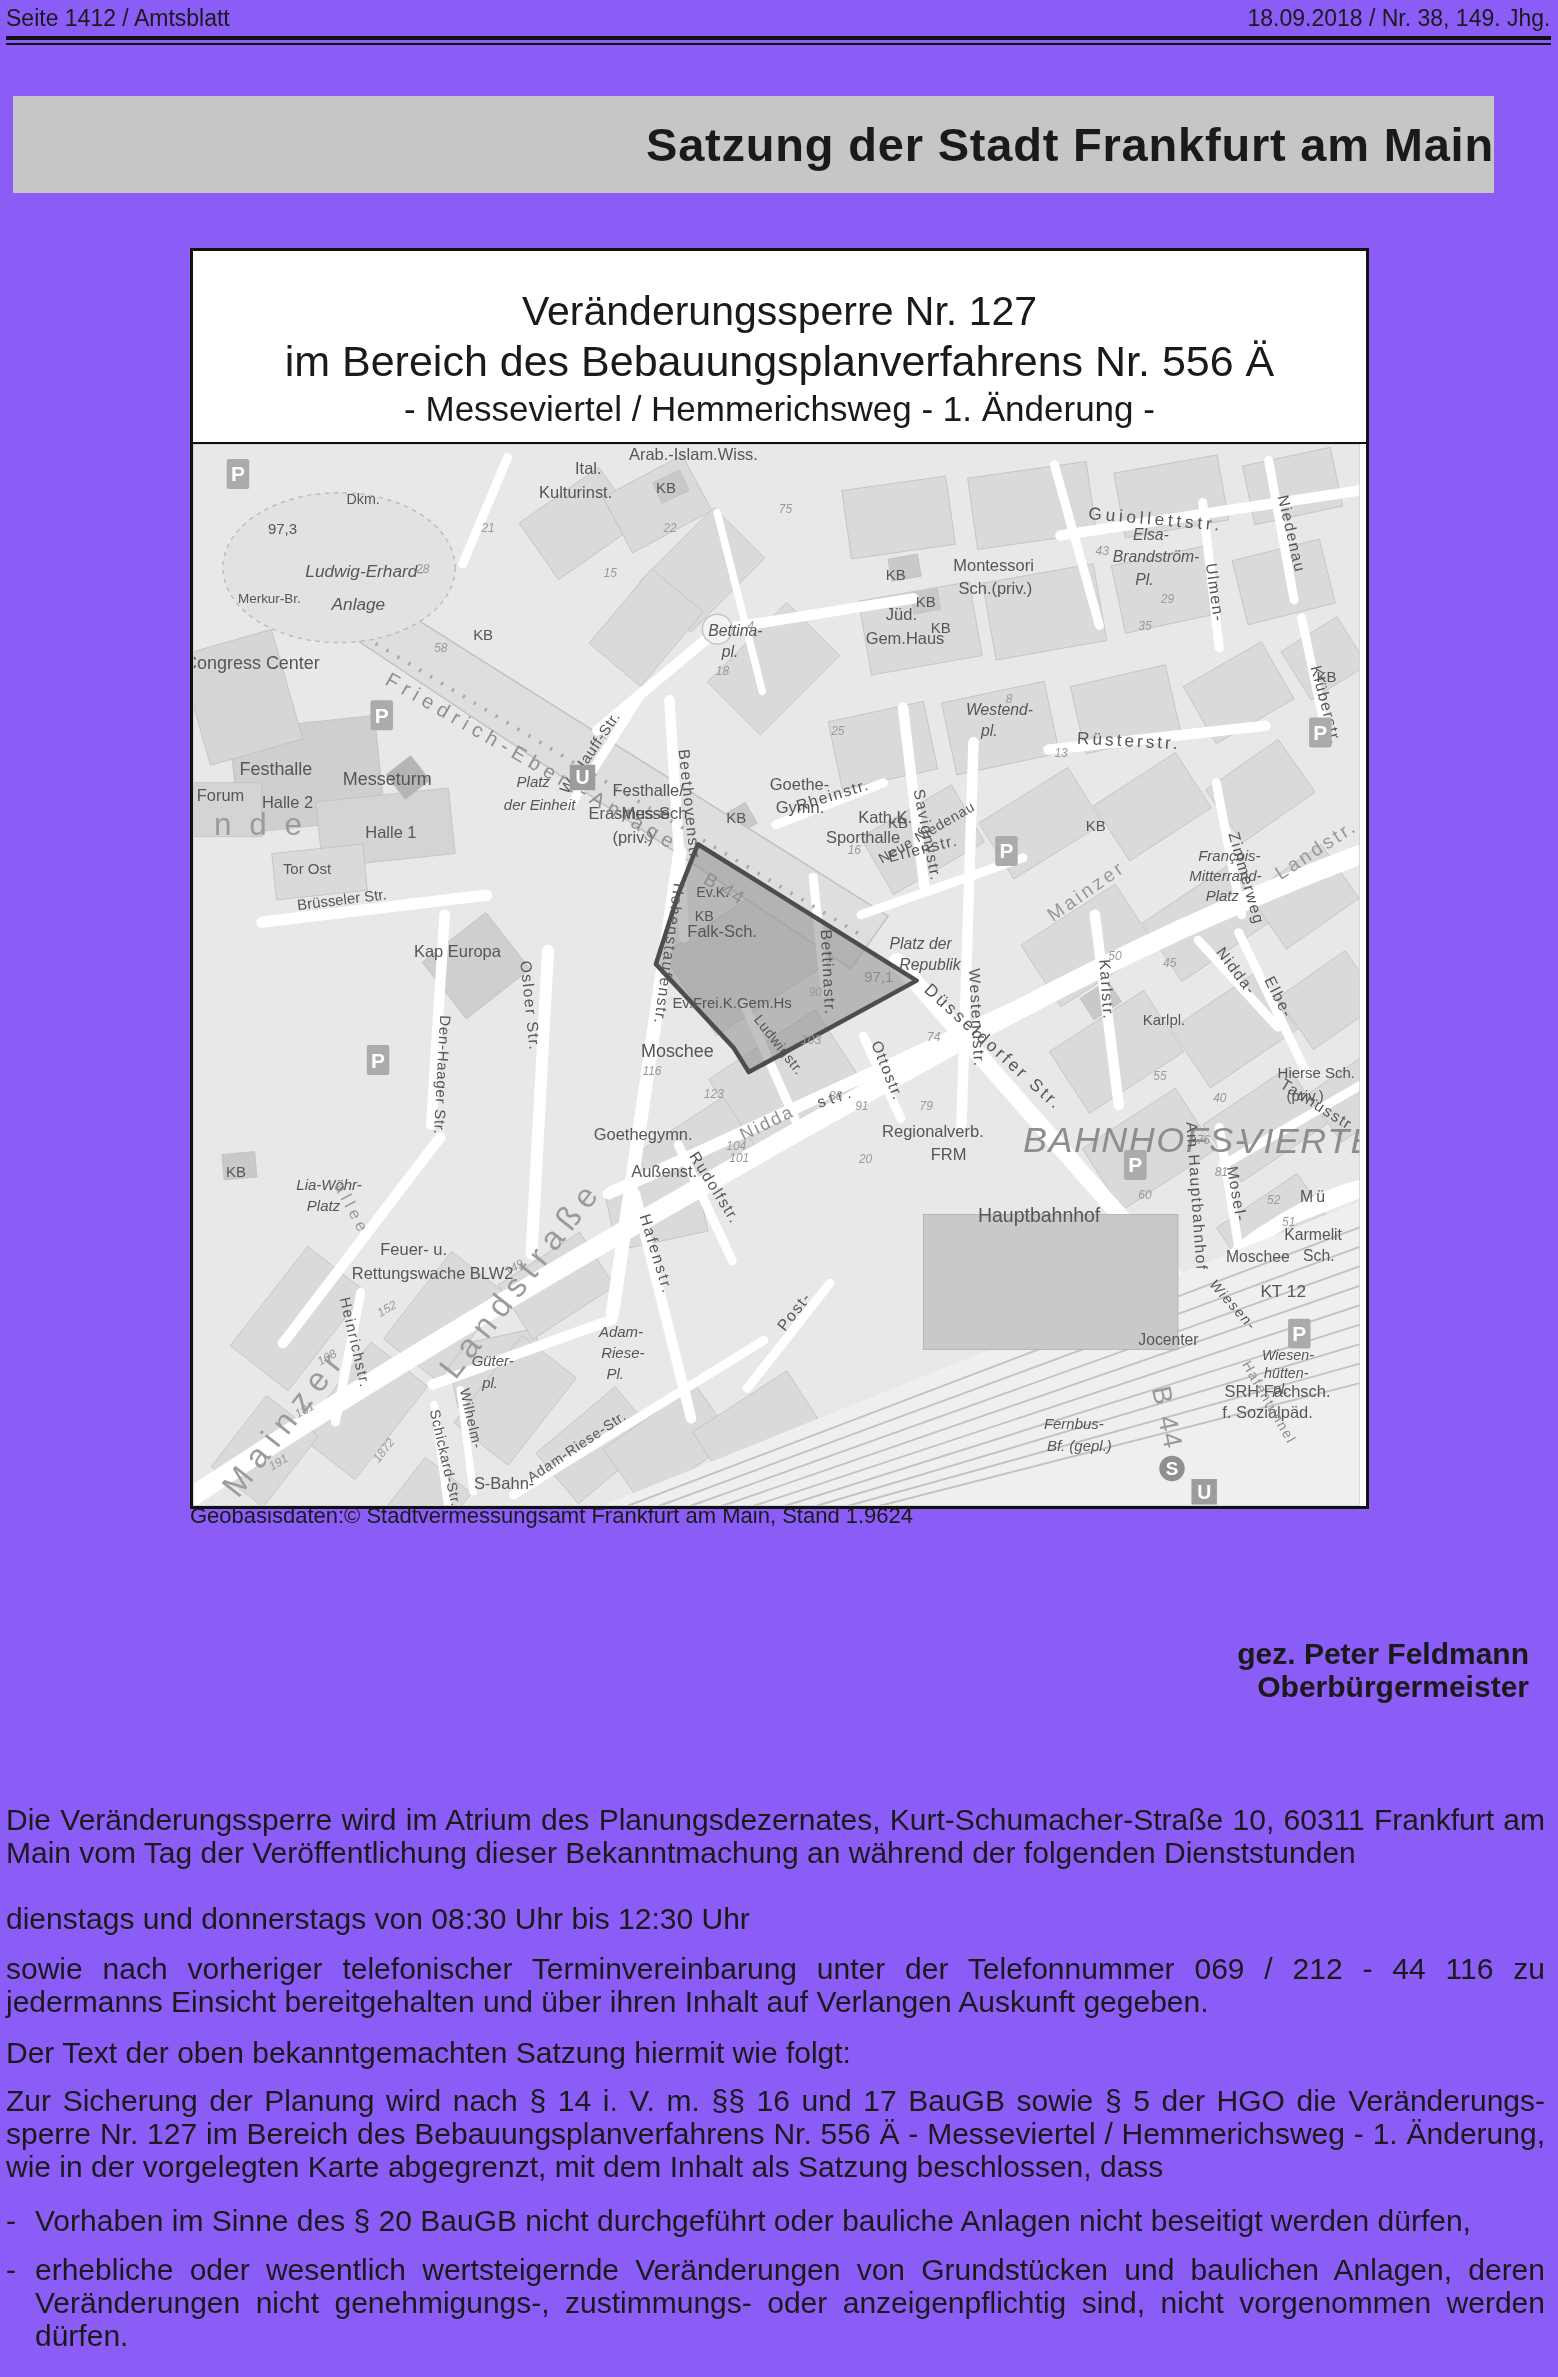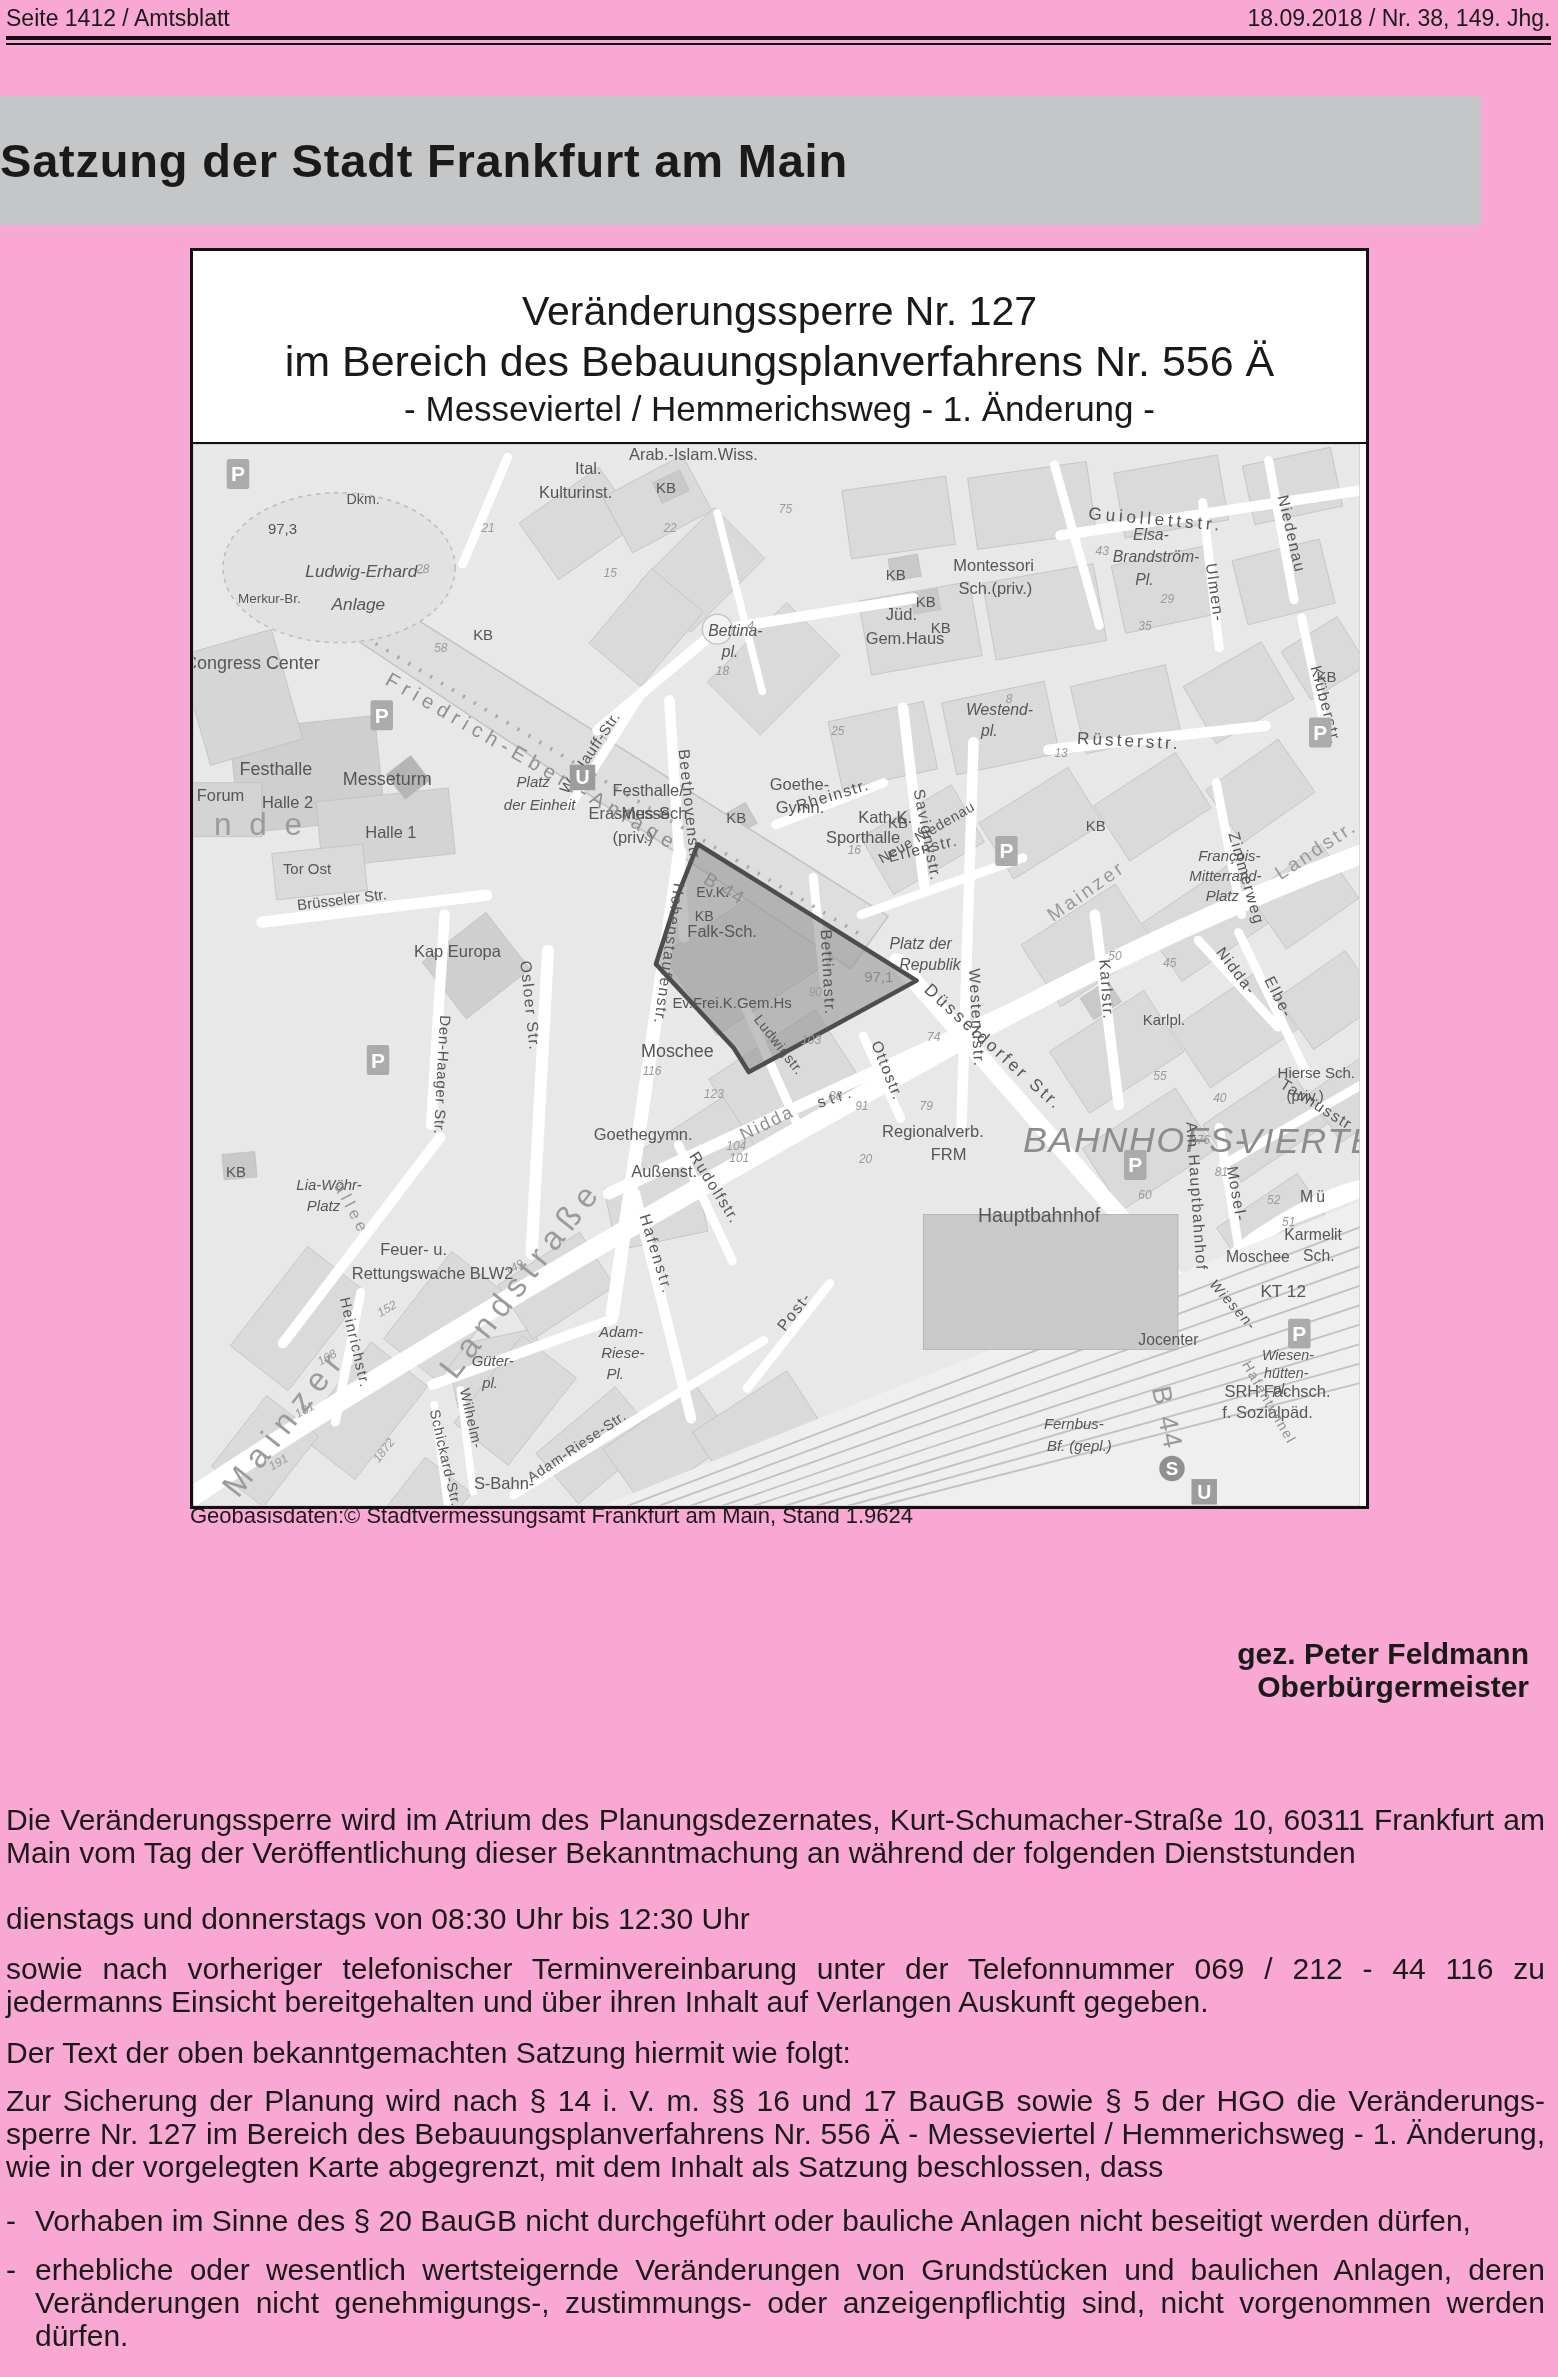--- a/index.html
+++ b/index.html
@@ -1,26 +1,26 @@
 <!DOCTYPE html>
 <html style="font-size:12px"><head>
 <meta charset="utf-8">
 <style>
   html,body{margin:0;padding:0;background:#fff;}
-  .page{position:relative;width:1558px;height:2377px;background:#f9a8d4;overflow:hidden;
+  .page{position:relative;width:1558px;height:2377px;background:#8b5cf6;overflow:hidden;
         font-family:"Liberation Sans",sans-serif;color:#1a1a1a;}
   
   .hdr{position:absolute;top:4.5px;left:6px;right:7.5px;font-size:23px;}
   .hdr .l{float:left;}
   .hdr .r{float:right;}
   .rule1{position:absolute;top:36px;left:6px;right:7.5px;height:3.8px;background:#111;}
   .rule2{position:absolute;top:43px;left:6px;right:7.5px;height:1.5px;background:#111;}
   
-  .tbar{position:absolute;top:96px;left:0;width:1481px;height:129px;background:#c5c6c8;
-        display:flex;align-items:center;justify-content:flex-start;}
+  .tbar{position:absolute;top:96px;left:13px;width:1481px;height:97px;background:#c5c6c8;
+        display:flex;align-items:center;justify-content:flex-end;}
   .tbar span{font-size:47px;font-weight:bold;letter-spacing:0.8px;}
   
   .figure{position:absolute;top:248px;left:190px;width:1173px;border:3px solid #111;background:#fff;}
   .figtitle{border-bottom:2.3px solid #111;text-align:center;padding:13.5px 0 10.5px 0;margin-top:20px;}
   .figtitle .t1{font-size:41px;line-height:53px;}
   .figtitle .t2{font-size:43px;line-height:47px;}
   .figtitle .t3{font-size:35px;line-height:47px;}
   .mapwrap{width:1167px;height:1062px;overflow:hidden;}
   svg text{font-family:"Liberation Sans",sans-serif;}
   .caption{position:absolute;top:1503px;left:190px;font-size:22px;}

